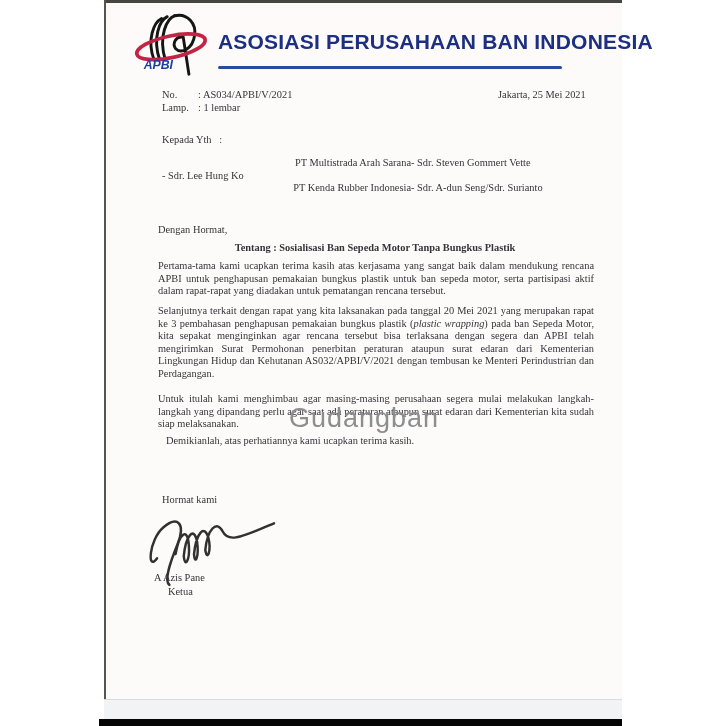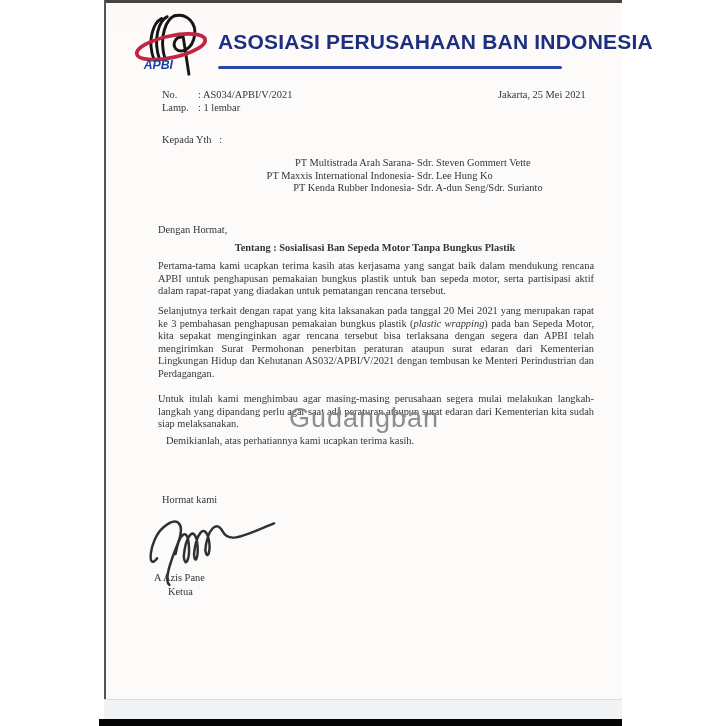--- a/index.html
+++ b/index.html
@@ -91,21 +91,20 @@
       <span class="lbl">Lamp.</span><span>: 1 lembar</span>
     </div>
 
     <div class="t kepada">Kepada Yth&nbsp;&nbsp;&nbsp;:</div>
     <div class="t recipients">
       <div class="rec-row">
         <span class="rec-company">PT Multistrada Arah Sarana</span>
         <span class="rec-person">- Sdr. Steven Gommert Vette</span>
       </div>
       <div class="rec-row">
-        <span class="rec-company">PT Maxxis International Indonesia</span>
         <span class="rec-person">- Sdr. Lee Hung Ko</span>
       </div>
       <div class="rec-row">
         <span class="rec-company">PT Kenda Rubber Indonesia</span>
         <span class="rec-person">- Sdr. A-dun Seng/Sdr. Surianto</span>
       </div>
     </div>
 
     <div class="t salutation">Dengan Hormat,</div>
     <div class="t para para1">Pertama-tama kami ucapkan terima kasih atas kerjasama yang sangat baik dalam mendukung rencana APBI untuk penghapusan pemakaian bungkus plastik untuk ban sepeda motor, serta partisipasi aktif dalam rapat-rapat yang diadakan untuk pematangan rencana tersebut.</div>

